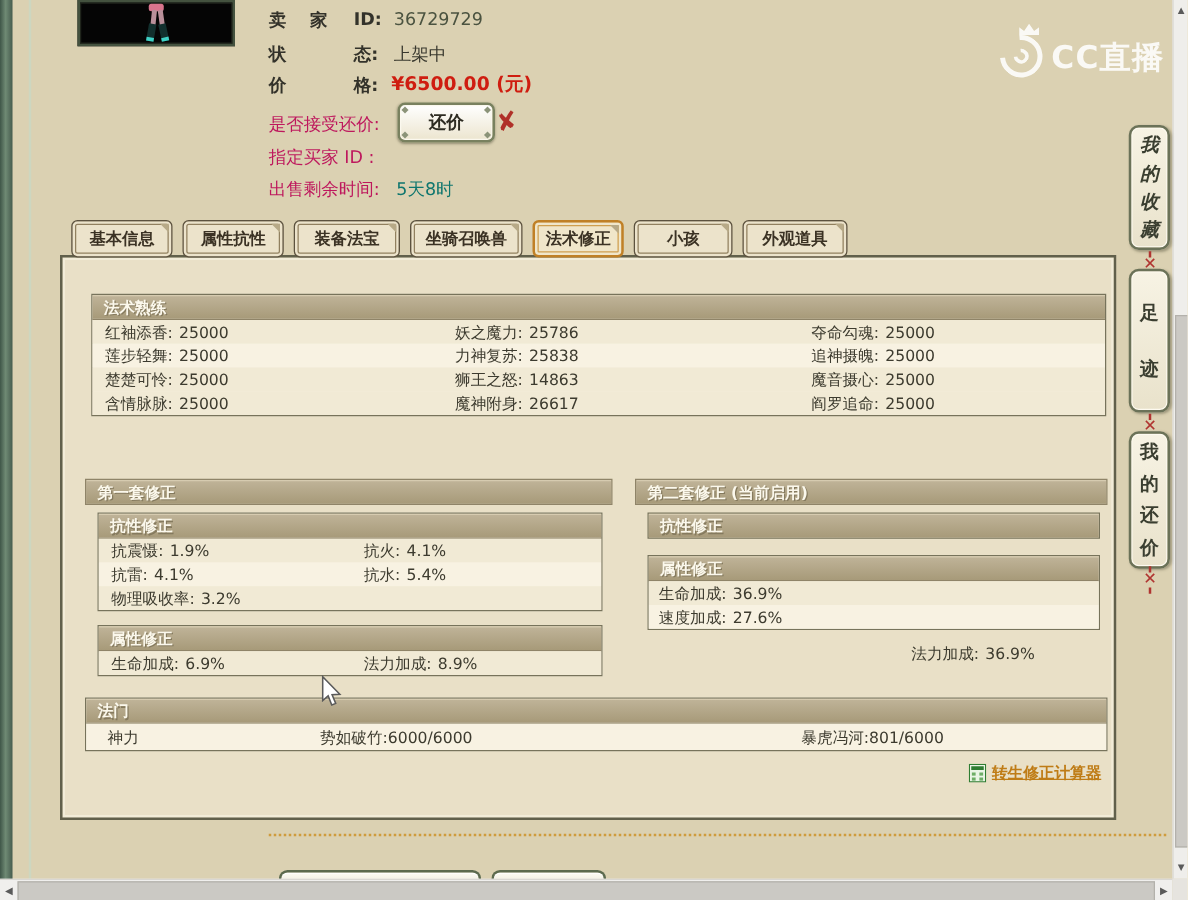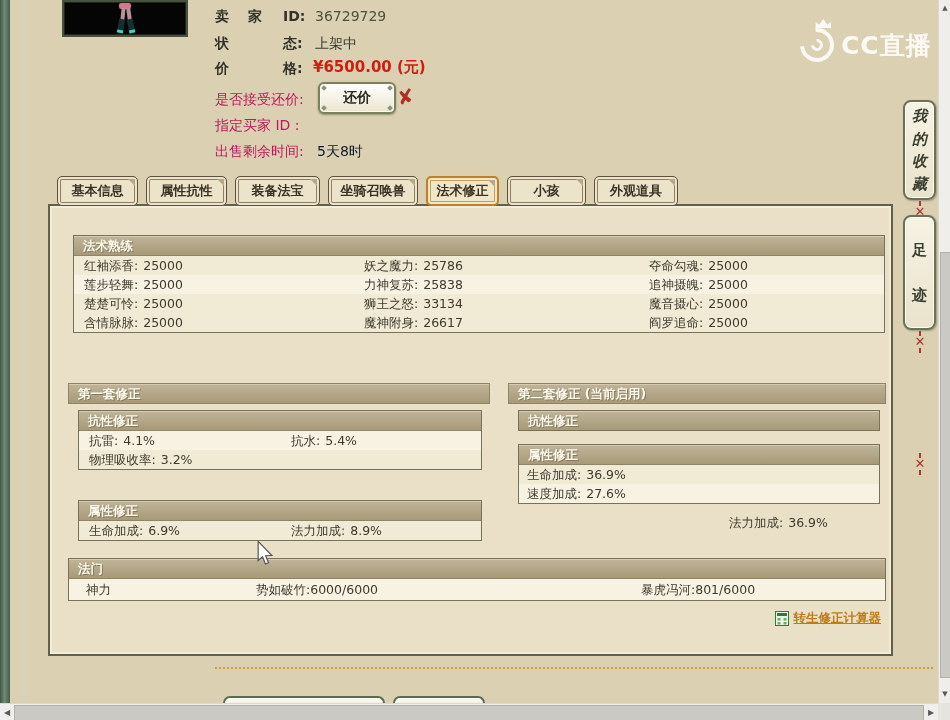--- a/index.html
+++ b/index.html
@@ -150,21 +150,21 @@
         <span class="corner-dot cd3"></span>
         <span class="corner-dot cd4"></span>
       </div>
       <span class="redmark">✘</span>
     </div>
     <div class="irow" style="top:117px;">
       <span class="lbl">指定买家 ID :</span>
     </div>
     <div class="irow" style="top:143px;">
       <span class="lbl">出售剩余时间:</span>
-      <span class="ival" style="left:102px;color:#0f172a;">5天8时</span>
+      <span class="ival" style="left:102px;color:#0f766e;">5天8时</span>
     </div>
   </div>
 
   <div class="tabs">
     <div class="tab" style="width:81px;">
         <span class="fold"></span>
         <span>基本信息</span>
       </div>
     <div class="tab" style="width:81px;">
         <span class="fold"></span>
@@ -201,33 +201,37 @@
         <span class="cell c2"><span class="k">妖之魔力:</span><span class="v">25786</span></span>
         <span class="cell c3"><span class="k">夺命勾魂:</span><span class="v">25000</span></span>
       </div>
       <div class="srow b">
         <span class="cell c1"><span class="k">莲步轻舞:</span><span class="v">25000</span></span>
         <span class="cell c2"><span class="k">力神复苏:</span><span class="v">25838</span></span>
         <span class="cell c3"><span class="k">追神摄魄:</span><span class="v">25000</span></span>
       </div>
       <div class="srow a">
         <span class="cell c1"><span class="k">楚楚可怜:</span><span class="v">25000</span></span>
-        <span class="cell c2"><span class="k">狮王之怒:</span><span class="v">33134</span></span>
+        <span class="cell c2"><span class="k">狮王之怒:</span><span class="v">14863</span></span>
         <span class="cell c3"><span class="k">魔音摄心:</span><span class="v">25000</span></span>
       </div>
       <div class="srow a">
         <span class="cell c1"><span class="k">含情脉脉:</span><span class="v">25000</span></span>
         <span class="cell c2"><span class="k">魔神附身:</span><span class="v">26617</span></span>
         <span class="cell c3"><span class="k">阎罗追命:</span><span class="v">25000</span></span>
       </div>
     </div>
 
     <div class="hbar" style="left:18px;top:177px;width:422px;">第一套修正</div>
     <div class="sec two" style="left:28px;top:204px;width:404px;">
       <div class="sec-h">抗性修正</div>
+      <div class="srow a">
+        <span class="cell c1"><span class="k">抗震慑:</span><span class="v">1.9%</span></span>
+        <span class="cell c2"><span class="k">抗火:</span><span class="v">4.1%</span></span>
+      </div>
       <div class="srow b">
         <span class="cell c1"><span class="k">抗雷:</span><span class="v">4.1%</span></span>
         <span class="cell c2"><span class="k">抗水:</span><span class="v">5.4%</span></span>
       </div>
       <div class="srow a">
         <span class="cell c1"><span class="k">物理吸收率:</span><span class="v">3.2%</span></span>
       </div>
     </div>
     <div class="sec two" style="left:28px;top:294px;width:404px;">
       <div class="sec-h">属性修正</div>
@@ -288,20 +292,23 @@
       <span class="dash"></span>
     </div>
   <div class="side-btn" style="top:215px;height:115px;">
       <span style="line-height:3.0;">足迹</span>
     </div>
   <div class="cut" style="top:330px;">
       <span class="dash"></span>
       <span class="x">✕</span>
       <span class="dash"></span>
     </div>
+  <div class="side-btn" style="top:345px;height:110px;">
+      <span style="line-height:1.7;">我的还价</span>
+    </div>
   <div class="cut" style="top:452px;">
       <span class="dash"></span>
       <span class="x">✕</span>
       <span class="dash"></span>
     </div>
 
   <div class="vscroll">
     <span class="varrow up">▲</span>
     <div class="vthumb"></div>
     <span class="varrow down">▼</span>

